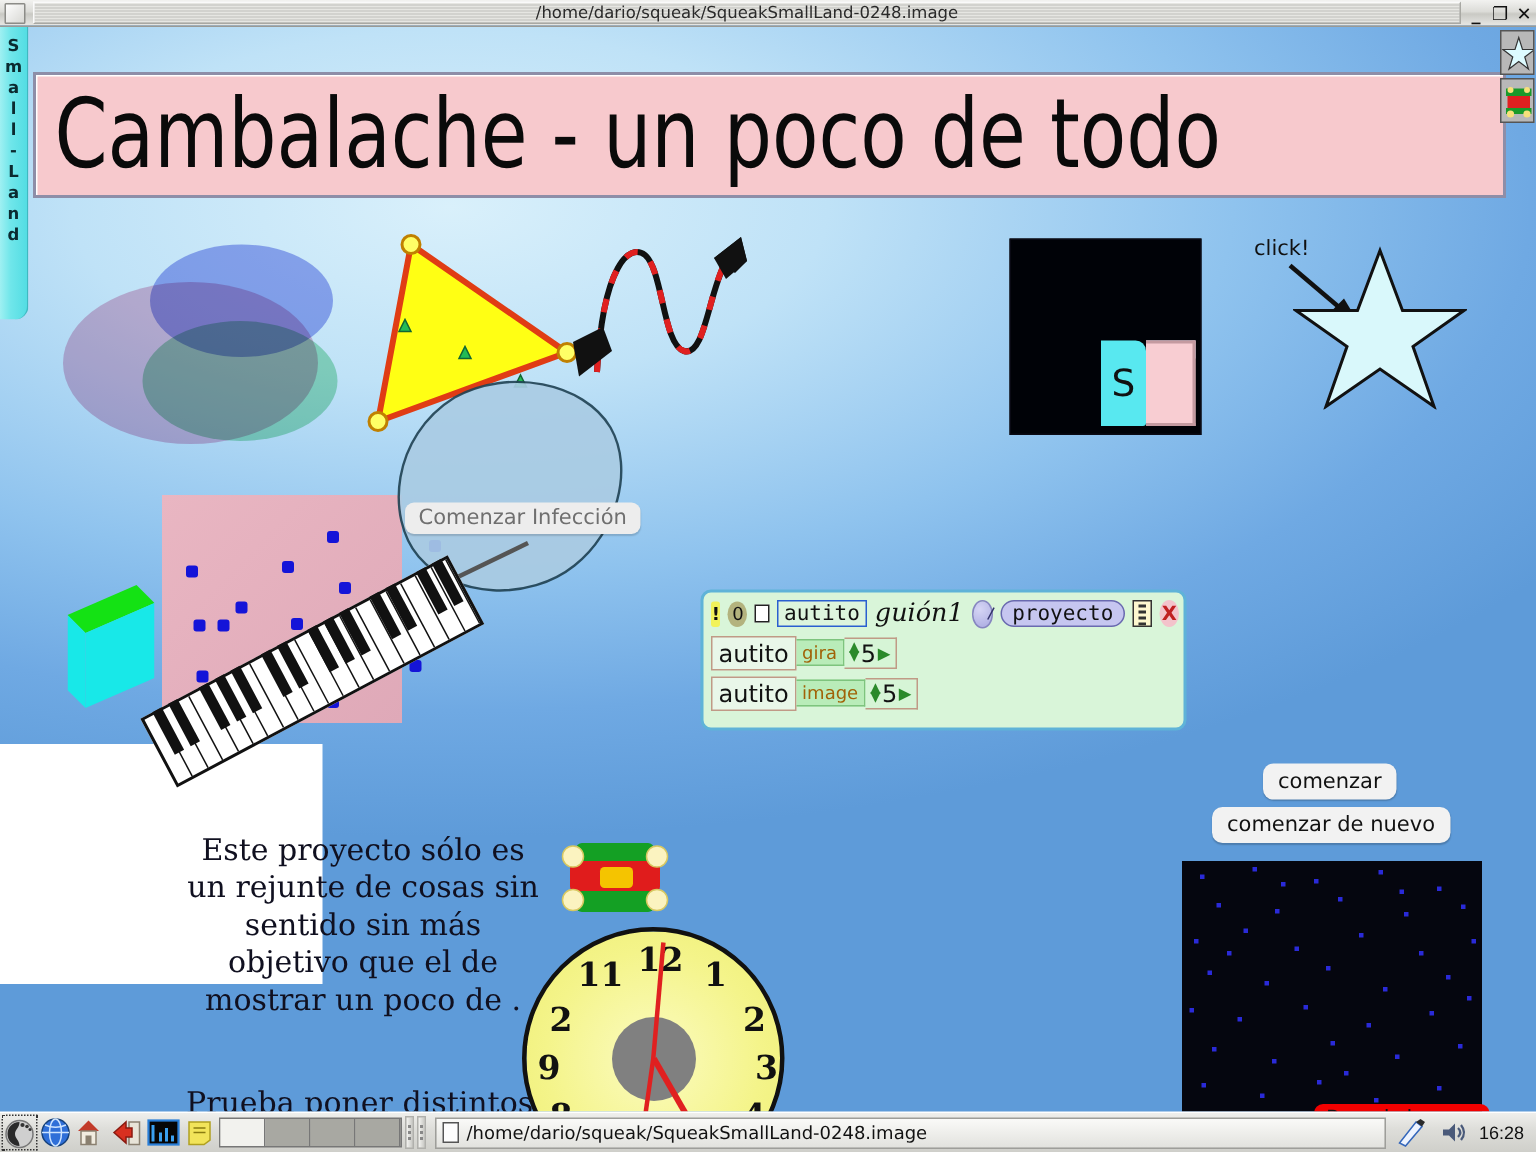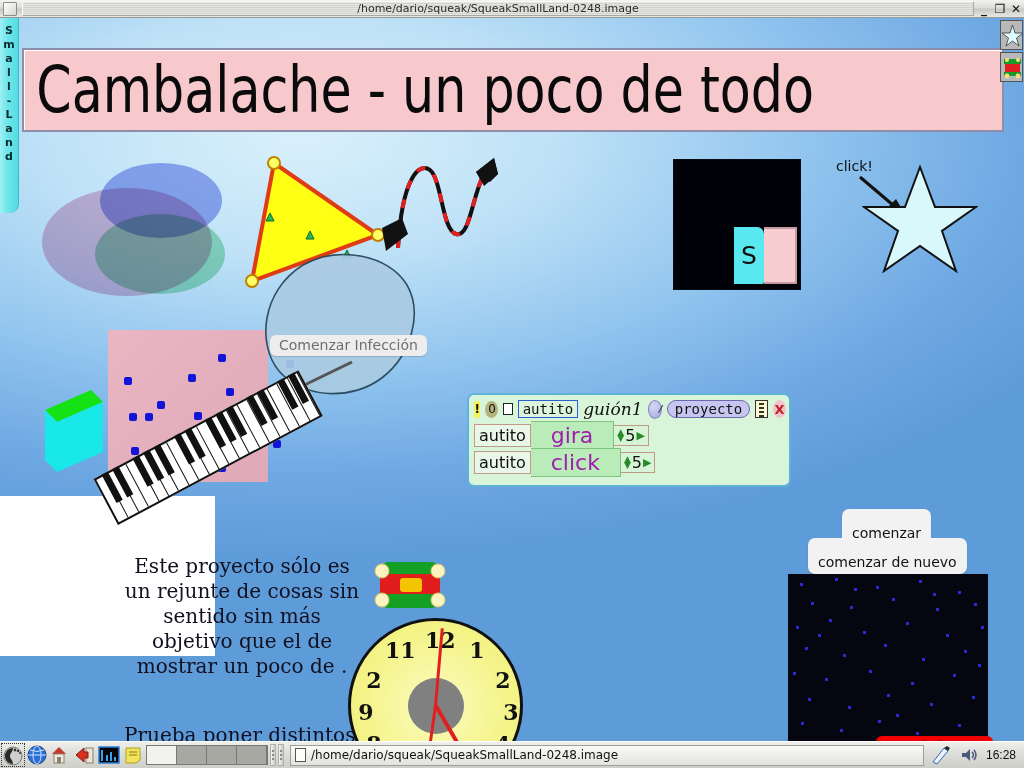--- a/index.html
+++ b/index.html
@@ -193,34 +193,34 @@
   }
   .s-row {
     display: flex; align-items: center; margin: 3px 0 0 2px; height: 24px;
     background: #d9f5d9; width: fit-content;
   }
   .s-tile-actor {
     background: #e9f7e9; border: 1px solid #c09a86; padding: 1px 4px;
     font-size: 16px; color: #111; font-family: "DejaVu Sans", sans-serif;
   }
   .s-tile-verb {
-    background: #b9ecb9; border: 1px solid #7ec47e; border-left: none; padding: 1px 20px;
-    font-size: 22px; color: #a21caf;
+    background: #b9ecb9; border: 1px solid #7ec47e; border-left: none; padding: 1px 4px;
+    font-size: 12px; color: #a16207;
   }
   .s-tile-num {
     background: #d6f5d6; border: 1px solid #c09a86; border-left: none;
     display: flex; align-items: center; padding: 0 3px; gap: 1px; font-size: 16px; color:#111;
   }
   .updown { display: flex; flex-direction: column; line-height: 6px; font-size: 9px; color: #2a8a2a; }
   .play-tri { color: #2a8a2a; font-size: 11px; }
 
   
   .pill {
     position: absolute; background: #f2f2f2; border-radius: 7px;
-    padding: 16px 10px 4px 10px; font-size: 14px; color: #111;
+    padding: 4px 10px 4px 10px; font-size: 14px; color: #111;
     font-family: "DejaVu Sans", sans-serif; white-space: nowrap; cursor: pointer;
     box-shadow: 0 1px 1px rgba(0,0,0,0.2);
   }
   #btn-comenzar { left: 842px; top: 491px; }
   #btn-comenzar-nuevo { left: 808px; top: 520px; }
 
   
   #whitepad { position: absolute; left: 0px; top: 478px; width: 215px; height: 160px; background: #ffffff; }
 
   
@@ -453,21 +453,21 @@
         <span class="s-tile-verb">gira</span>
         <span class="s-tile-num">
           <span class="updown">▲<br>▼</span>
           <span>5</span>
           <span class="play-tri">▶</span>
         </span>
       </div>
 
       <div class="s-row">
         <span class="s-tile-actor">autito</span>
-        <span class="s-tile-verb">click</span>
+        <span class="s-tile-verb">image</span>
         <span class="s-tile-num">
           <span class="updown">▲<br>▼</span>
           <span>5</span>
           <span class="play-tri">▶</span>
         </span>
       </div>
     </div>
 
     <div class="pill" id="btn-comenzar">comenzar</div>
     <div class="pill" id="btn-comenzar-nuevo">comenzar de nuevo</div>

